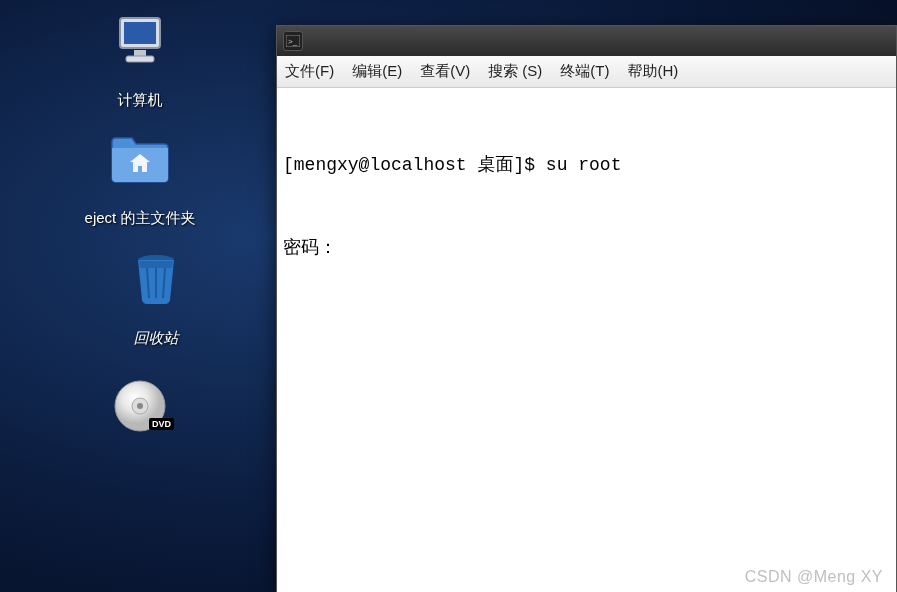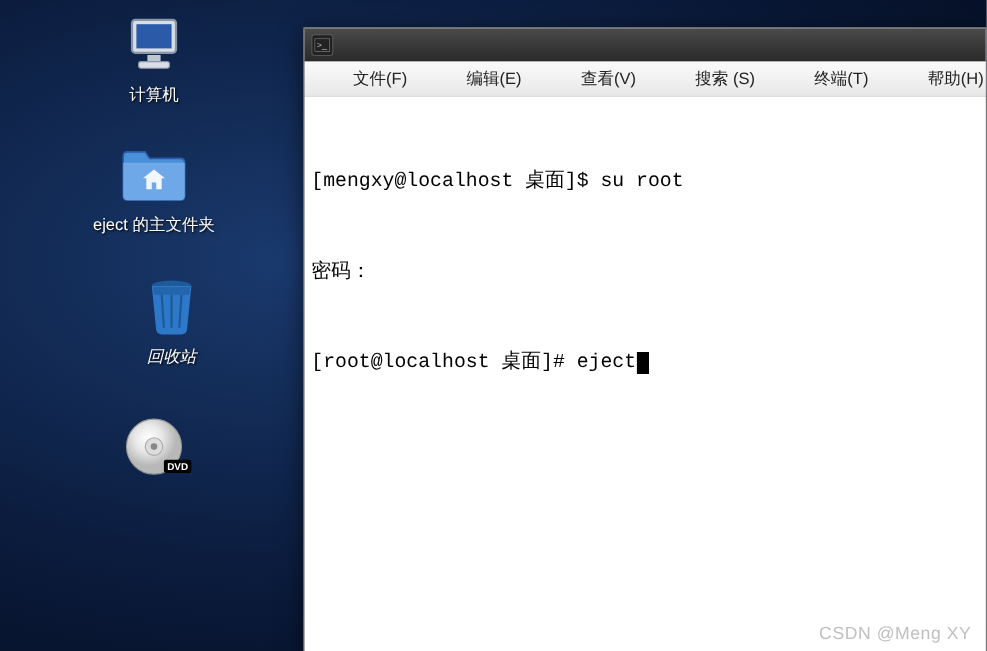--- a/index.html
+++ b/index.html
@@ -15,21 +15,21 @@
       position: absolute;
       width: 140px;
       display: flex;
       flex-direction: column;
       align-items: center;
       cursor: pointer;
     }
     .desktop-icon .icon-box {
       width: 64px; height: 56px;
       display: flex; align-items: center; justify-content: center;
-      margin-bottom: 8px;
+      margin-bottom: 21px;
     }
     .desktop-icon .label {
       color: #fff;
       font-size: 15px;
       text-align: center;
       text-shadow: 1px 1px 2px #000;
       line-height: 1.4;
       white-space: pre-line;
     }
     
@@ -80,21 +80,20 @@
       display: flex;
       align-items: center;
       padding: 0 8px;
       gap: 18px;
     }
     .menu-item {
       font-size: 15px;
       color: #222;
       cursor: pointer;
       white-space: nowrap;
-      margin-left: 36px;
     }
     .terminal-body {
       flex: 1;
       background: #fff;
       padding: 8px 6px;
       font-family: "Courier New", monospace;
       font-size: 18px;
       color: #000;
       line-height: 1.4;
       white-space: pre;
@@ -188,17 +187,16 @@
     <span class="menu-item">文件(F)</span>
     <span class="menu-item">编辑(E)</span>
     <span class="menu-item">查看(V)</span>
     <span class="menu-item">搜索 (S)</span>
     <span class="menu-item">终端(T)</span>
     <span class="menu-item">帮助(H)</span>
   </div>
   <div class="terminal-body">
 <div class="terminal-line">[mengxy@localhost 桌面]$ su root</div>
 <div class="terminal-line">密码：</div>
-<div class="terminal-line"><span>[root@localhost 桌面]# eject</span><span class="cursor-block"></span></div>
   </div>
 </div>
 
 <div class="watermark">CSDN @Meng&nbsp;XY</div>
 
 </body></html>

